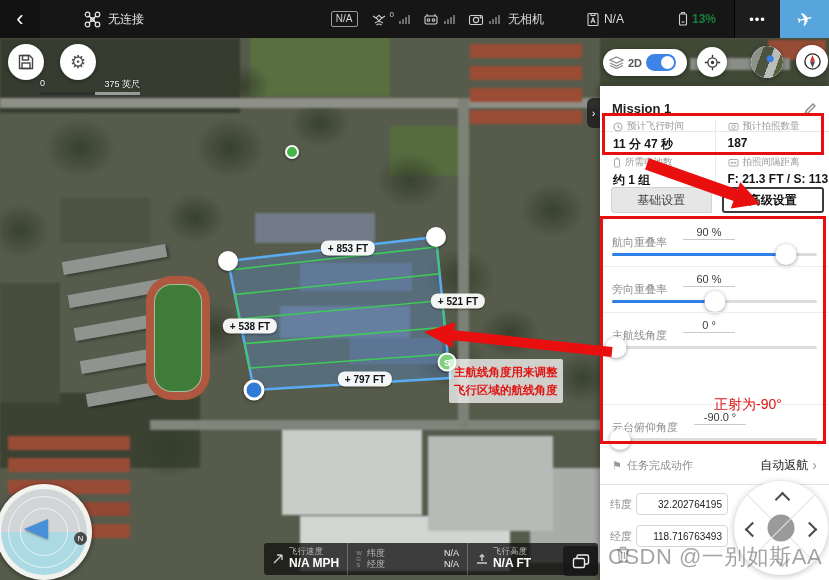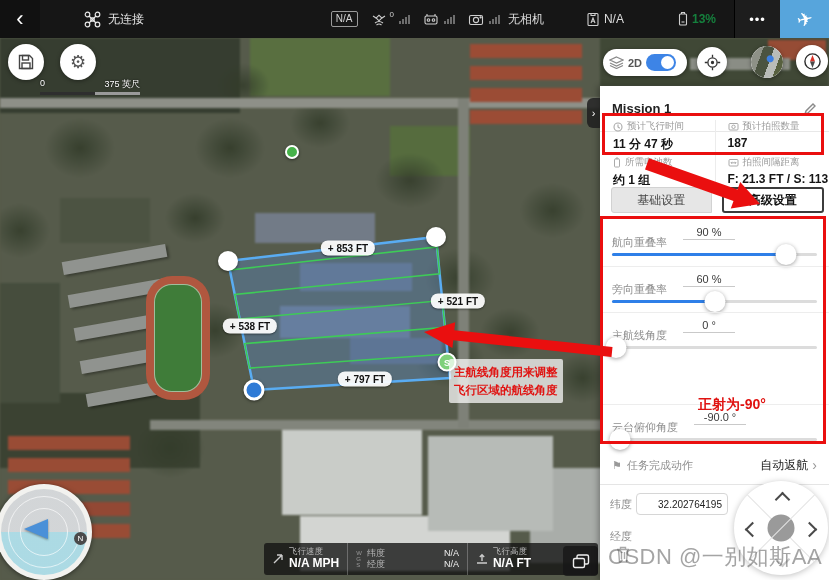--- a/index.html
+++ b/index.html
@@ -204,21 +204,21 @@
   .chev-right{right:13px;top:43px;transform:rotate(135deg);}
   .chev-down{left:43px;bottom:10px;transform:rotate(225deg);border-color:#c9c9c9;}
   
   .anno-rect{position:absolute;border:3px solid #ea0f0f;z-index:30;pointer-events:none;}
   .rect-stats{left:602px;top:113px;width:216px;height:36px;}
   .rect-sliders{left:600px;top:216px;width:220px;height:222px;}
   .anno-svg{position:absolute;inset:0;z-index:31;pointer-events:none;}
   .map-note{position:absolute;left:449px;top:341px;width:104px;z-index:31;background:rgba(255,255,255,.72);
             border-radius:2px;padding:4px 5px;box-sizing:content-box;pointer-events:none;margin-top:18px;}
   .map-note div{font-size:11.5px;line-height:18px;font-weight:bold;color:#e01311;white-space:nowrap;}
-  .gimbal-note{position:absolute;left:698px;top:396px;z-index:31;font-size:14px;font-weight:bold;
+  .gimbal-note{position:absolute;left:714px;top:396px;z-index:31;font-size:14px;font-weight:normal;
                color:#e01311;pointer-events:none;white-space:nowrap;}
   
   .watermark{position:absolute;left:608px;top:542px;z-index:35;font-size:22px;color:rgba(80,80,80,.52);
              white-space:nowrap;pointer-events:none;letter-spacing:.5px;}
   .wm-trash{position:absolute;left:615px;top:545px;z-index:34;opacity:.5;pointer-events:none;}
   svg{display:block;}
 </style>
 </head>
 <body>
 
@@ -549,20 +549,21 @@
       <span class="fc">›</span>
     </div>
     <div class="p-div"></div>
 
     <div class="coord" style="top:404px">
       <span class="cl">纬度</span>
       <div class="cbox">32.202764195</div>
     </div>
     <div class="coord" style="top:436px">
       <span class="cl">经度</span>
+      <div class="cbox">118.716763493</div>
     </div>
 
     <div class="dpad">
       <span class="chev chev-up"></span>
       <span class="chev chev-left"></span>
       <span class="chev chev-right"></span>
       <span class="chev chev-down"></span>
       <span class="cdot"></span>
     </div>
   </aside>

